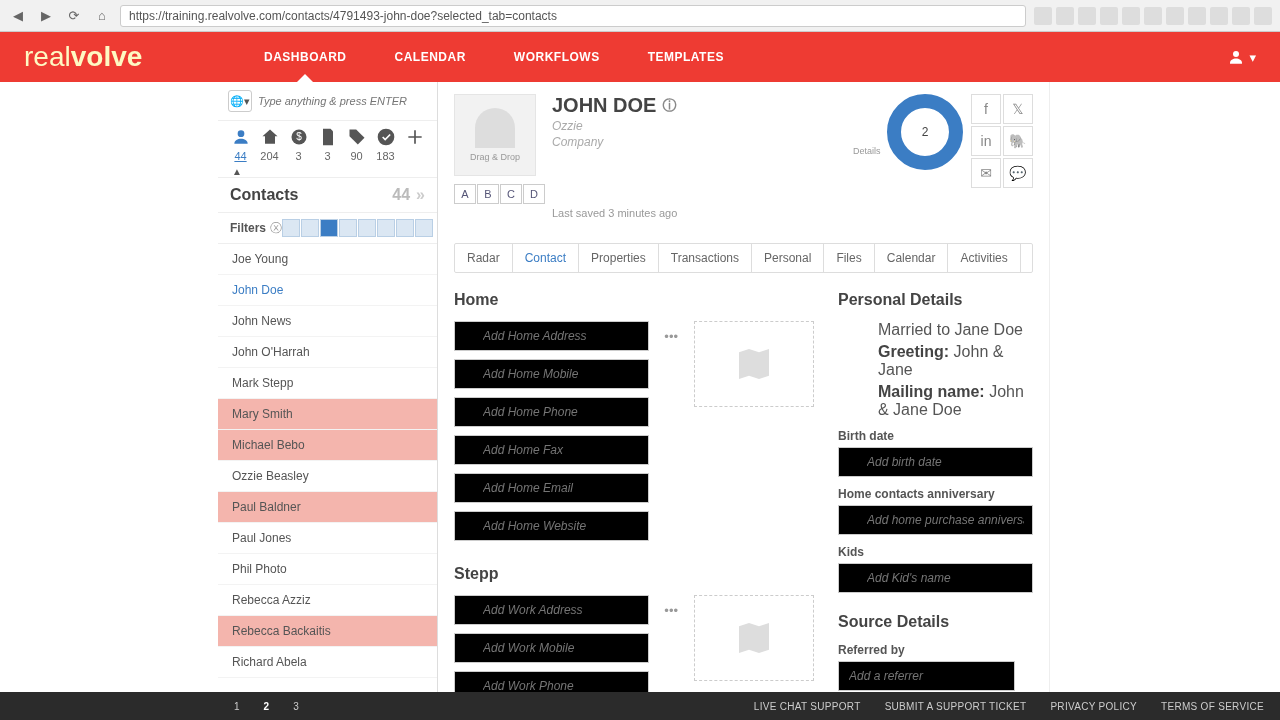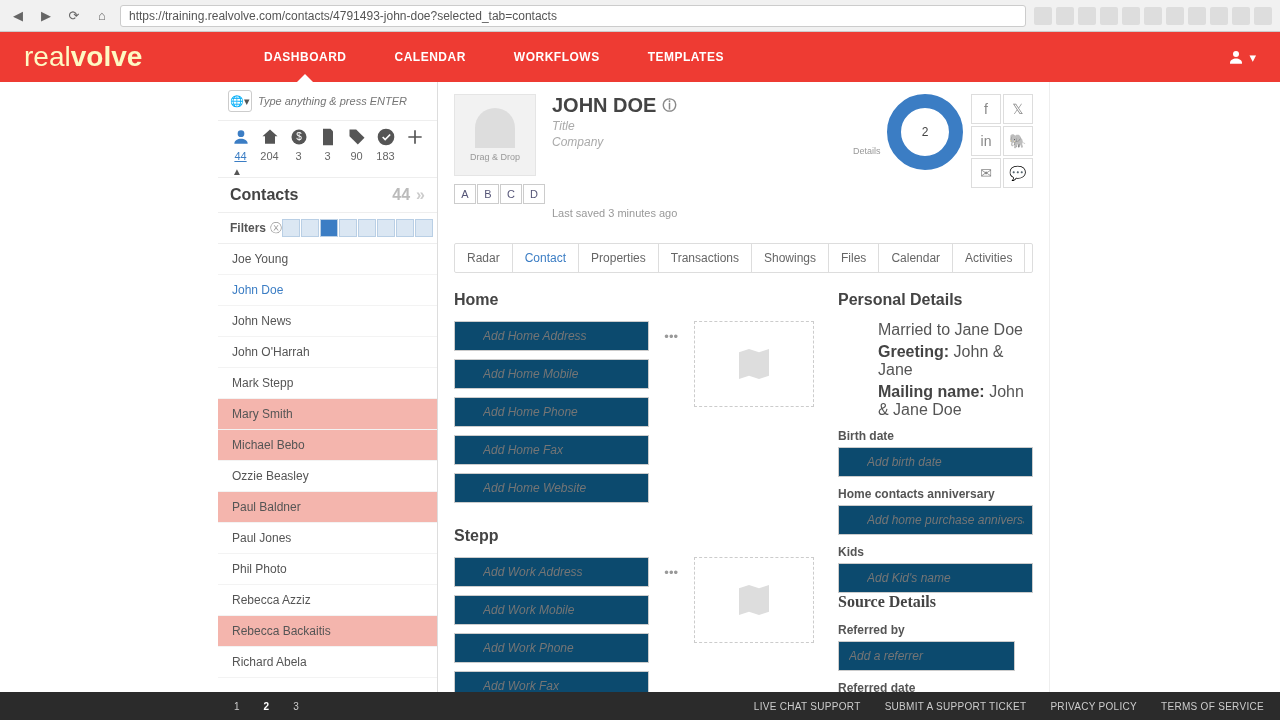--- a/index.html
+++ b/index.html
@@ -68,21 +68,21 @@
 
 .detail-tabs { display: flex; margin-top: 24px; border: 1px solid #ddd; border-radius: 2px; overflow: hidden; }
 .detail-tabs .dt { padding: 7px 12px; font-size: 12px; color: #666; border-right: 1px solid #ddd; cursor: pointer; }
 .detail-tabs .dt:last-child { border-right: none; }
 .detail-tabs .dt.active { color: #3b7dc4; }
 
 .detail-body { display: flex; gap: 24px; margin-top: 18px; }
 .col { flex: 1; }
 .col h2 { font-size: 16px; color: #444; font-weight: 700; margin-bottom: 12px; }
 .field-row { display: flex; align-items: center; gap: 8px; margin-bottom: 8px; }
-.field-input { flex: 1; border: 1px solid #ccc; padding: 7px 8px 7px 28px; font-style: italic; color: #999; font-size: 12px; position: relative; background: #0c4a6e; }
+.field-input { flex: 1; border: 1px solid #ccc; padding: 7px 8px 7px 28px; font-style: italic; color: #999; font-size: 12px; position: relative; background: #000000; }
 .field-wrap { position: relative; flex: 1; max-width: 204px; }
 .field-wrap .ficon { position: absolute; left: 8px; top: 50%; transform: translateY(-50%); font-size: 12px; color: #666; }
 .more-dots { color: #999; cursor: pointer; padding: 0 4px; }
 .map-ph { width: 120px; height: 86px; border: 1px dashed #ccc; display: flex; align-items: center; justify-content: center; color: #ddd; margin-left: 12px; }
 .map-ph svg { width: 40px; height: 40px; }
 .home-grid { display: flex; align-items: flex-start; }
 
 .pd-line { font-size: 16px; color: #555; margin-bottom: 4px; margin-left: 40px; }
 .pd-line b { color: #444; }
 .sub-label { font-size: 12px; color: #555; font-weight: 600; margin-top: 10px; margin-bottom: 4px; }
@@ -230,21 +230,21 @@
           <span>B</span>
           <span>C</span>
           <span>D</span>
         </div>
       </div>
       <div class="contact-title">
         <h1>
             <span>JOHN DOE</span> 
             <span style="color:#888;font-size:14px;">ⓘ</span>
           </h1>
-        <div class="sub">Title</div>
+        <div class="sub">Ozzie</div>
         <div class="sub">Company</div>
         <div class="saved">Last saved 3 minutes ago</div>
       </div>
       <div class="donut-wrap">
         <div class="donut">
             <span>2</span>
           </div>
         <div class="donut-label">Details</div>
       </div>
       <div class="social-grid">
@@ -255,21 +255,21 @@
         <div class="sb">✉</div>
         <div class="sb">💬</div>
       </div>
     </div>
 
     <div class="detail-tabs" id="detail-tabs">
         <div class="dt">Radar</div>
         <div class="dt active">Contact</div>
         <div class="dt">Properties</div>
         <div class="dt">Transactions</div>
-        <div class="dt">Showings</div>
+        <div class="dt">Personal</div>
         <div class="dt">Files</div>
         <div class="dt">Calendar</div>
         <div class="dt">Activities</div>
         <div class="dt">Email</div>
       </div>
 
     <div class="detail-body">
       <div class="col" style="flex:0 0 360px;">
         <h2>Home</h2>
         <div class="home-grid">
@@ -279,20 +279,23 @@
               <span class="more-dots">•••</span>
             </div>
             <div class="field-row">
                 <div class="field-wrap"><span class="ficon">📱</span><input class="field-input" placeholder="Add Home Mobile" style=""></div>
               </div>
             <div class="field-row">
                 <div class="field-wrap"><span class="ficon">📞</span><input class="field-input" placeholder="Add Home Phone" style=""></div>
               </div>
             <div class="field-row">
                 <div class="field-wrap"><span class="ficon">📠</span><input class="field-input" placeholder="Add Home Fax" style=""></div>
+              </div>
+            <div class="field-row">
+                <div class="field-wrap"><span class="ficon">✉</span><input class="field-input" placeholder="Add Home Email" style=""></div>
               </div>
             <div class="field-row">
                 <div class="field-wrap"><span class="ficon">🌐</span><input class="field-input" placeholder="Add Home Website" style=""></div>
               </div>
           </div>
           <div class="map-ph">
               <svg viewBox="0 0 24 24" fill="#ddd">
                 <path d="M3 5l6-2 6 2 6-2v16l-6 2-6-2-6 2z"></path>
               </svg>
             </div>
@@ -329,21 +332,21 @@
         <div class="pd-line">Married to Jane Doe</div>
         <div class="pd-line"><b>Greeting:</b> <span>John &amp; Jane</span></div>
         <div class="pd-line"><b>Mailing name:</b> <span>John &amp; Jane Doe</span></div>
         <div class="sub-label">Birth date</div>
         <div class="field-wrap" style="max-width:100%"><span class="ficon">📅</span><input class="field-input" placeholder="Add birth date" style=""></div>
         <div class="sub-label">Home contacts anniversary</div>
         <div class="field-wrap" style="max-width:100%"><span class="ficon">📅</span><input class="field-input" placeholder="Add home purchase anniversary" style=""></div>
         <div class="sub-label">Kids</div>
         <div class="field-wrap" style="max-width:100%"><span class="ficon">👤</span><input class="field-input" placeholder="Add Kid's name" style=""></div>
 
-        <h2 style="font-family:Liberation Serif, serif;">Source Details</h2>
+        <h2 style="margin-top:20px;">Source Details</h2>
         <div class="sub-label">Referred by</div>
         <div class="field-wrap" style="max-width:100%"><input class="field-input" style="padding-left: 10px;" placeholder="Add a referrer"></div>
         <div class="sub-label">Referred date</div>
         <div class="field-wrap" style="max-width:100%"><span class="ficon">📅</span><input class="field-input" placeholder="Add referred date" style=""></div>
         <div class="sub-label">Source type</div>
 
       </div>
     </div>
   </div>
 </div>

